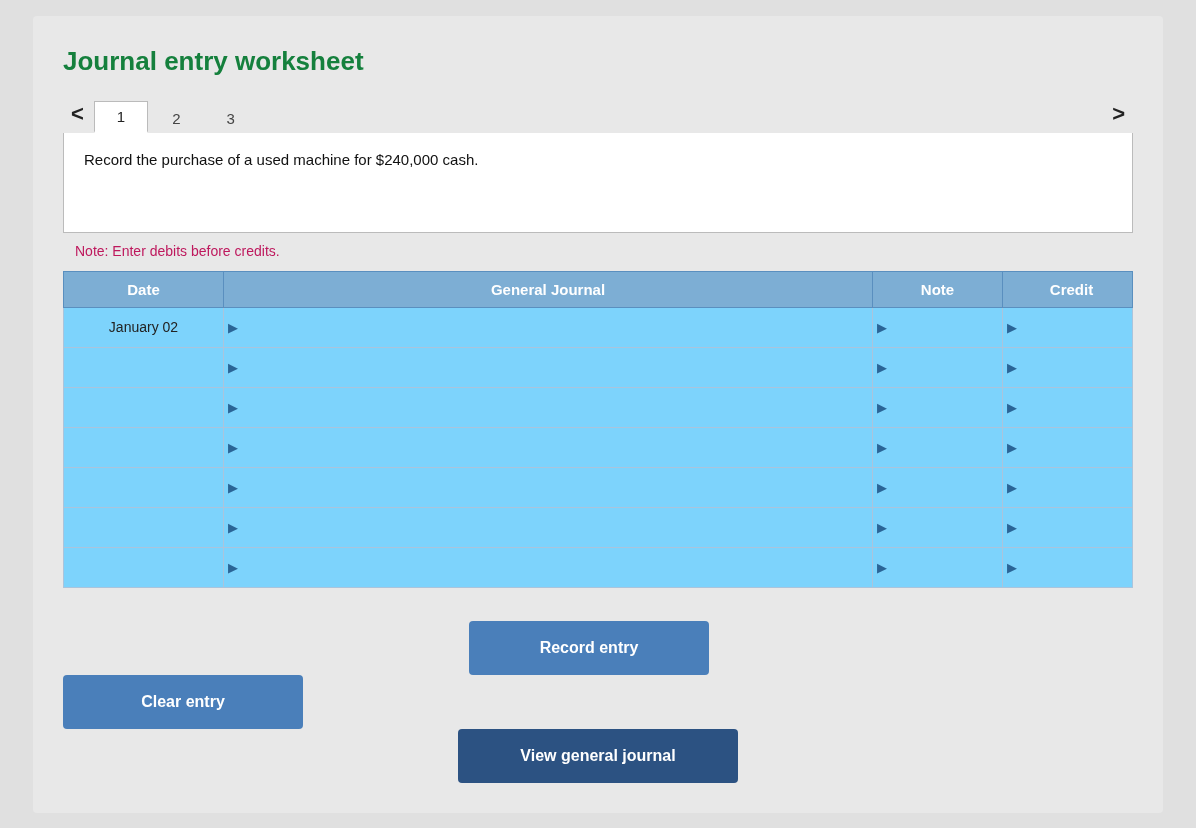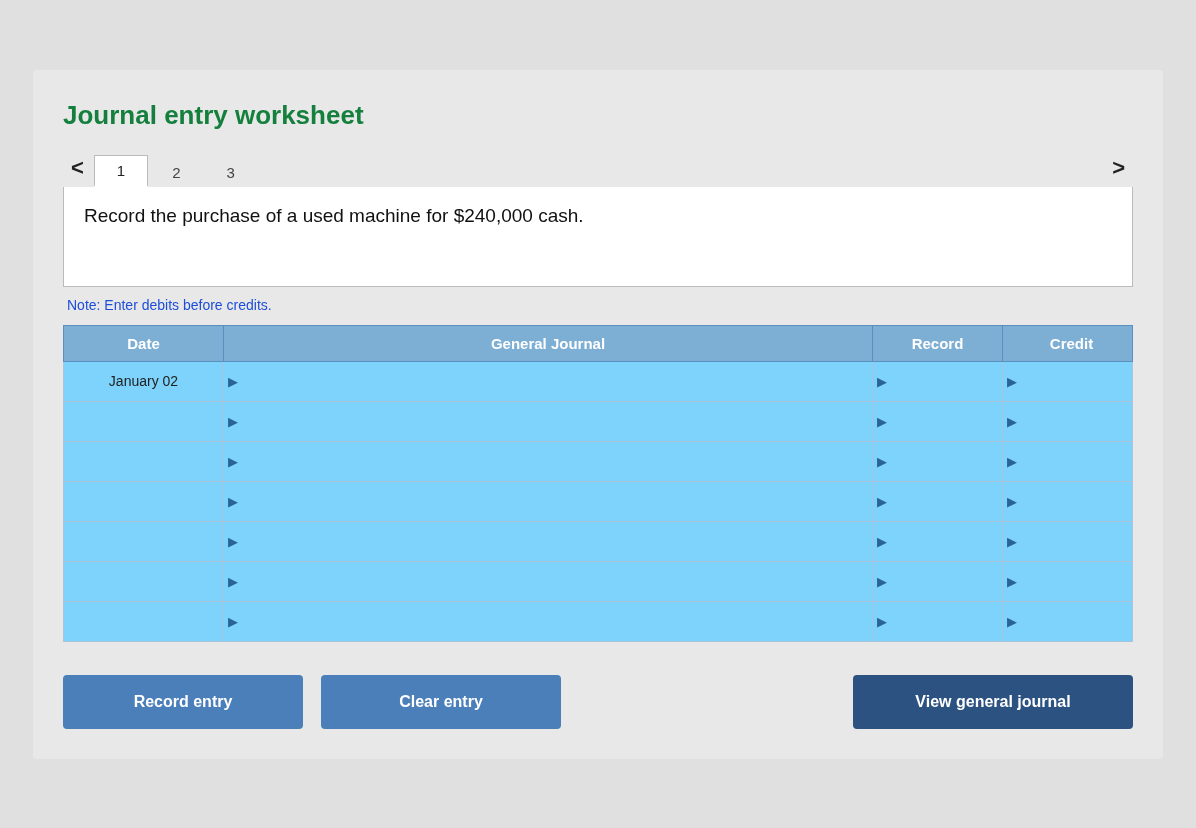--- a/index.html
+++ b/index.html
@@ -61,30 +61,30 @@
       border: none;
       color: #444;
     }
     .nav-arrow-right {
       margin-left: auto;
     }
     .description-box {
       background: #fff;
       border: 1px solid #bbb;
       padding: 18px 20px 50px 20px;
-      font-size: 19px;
+      font-size: 15px;
       color: #111;
       margin-top: 0;
       border-top: none;
       min-height: 100px;
     }
     .note {
-      color: #1d4ed8;
+      color: #be185d;
       font-size: 14px;
-      margin: 10px 0 12px 4px;
+      margin: 10px 0 12px 12px;
     }
     table {
       width: 100%;
       border-collapse: collapse;
       background: #7dd3fc;
       margin-bottom: 33px;
     }
     thead tr th {
       background: #7daed4;
       color: #fff;
@@ -127,21 +127,21 @@
     }
     .cell-arrow {
       color: #2a6496;
       font-size: 13px;
       margin-left: 4px;
       margin-right: 2px;
       flex-shrink: 0;
     }
     .buttons-row {
       display: flex;
-      flex-direction: row;
+      flex-direction: column;
       gap: 0;
       align-items: center;
     }
     .btn {
       background: #4a7fba;
       color: #fff;
       border: none;
       border-radius: 4px;
       padding: 18px 0;
       font-size: 16px;
@@ -186,21 +186,21 @@
     <span>Record the purchase of a used machine for $240,000 cash.</span>
   </div>
 
   <div class="note">Note: Enter debits before credits.</div>
 
   <table>
     <thead>
       <tr>
         <th>Date</th>
         <th>General Journal</th>
-        <th>Record</th>
+        <th>Note</th>
         <th>Credit</th>
       </tr>
     </thead>
     <tbody id="table-body">
     <tr>
           <td class="date-cell">January 02</td>
           <td>
             <div class="cell-with-arrow">
               <span class="cell-arrow">▶</span>
             </div>

